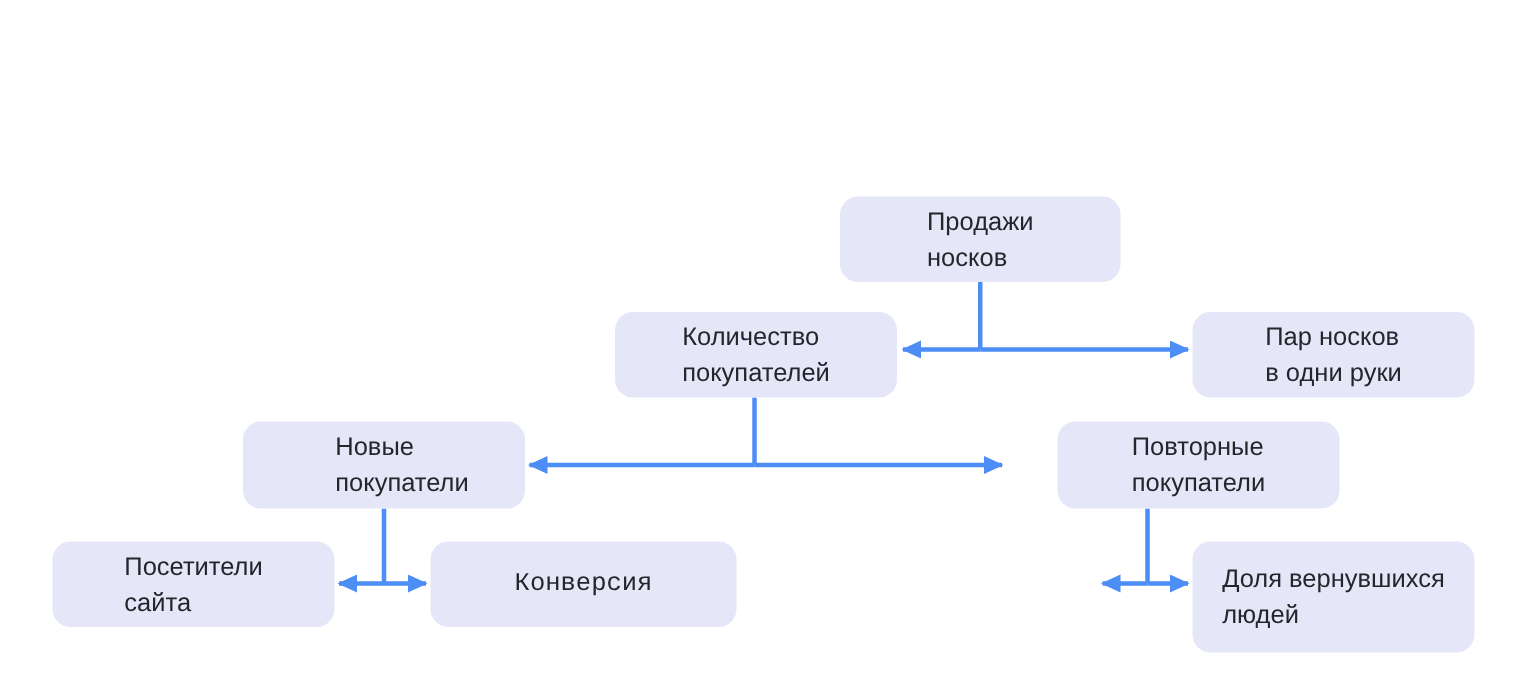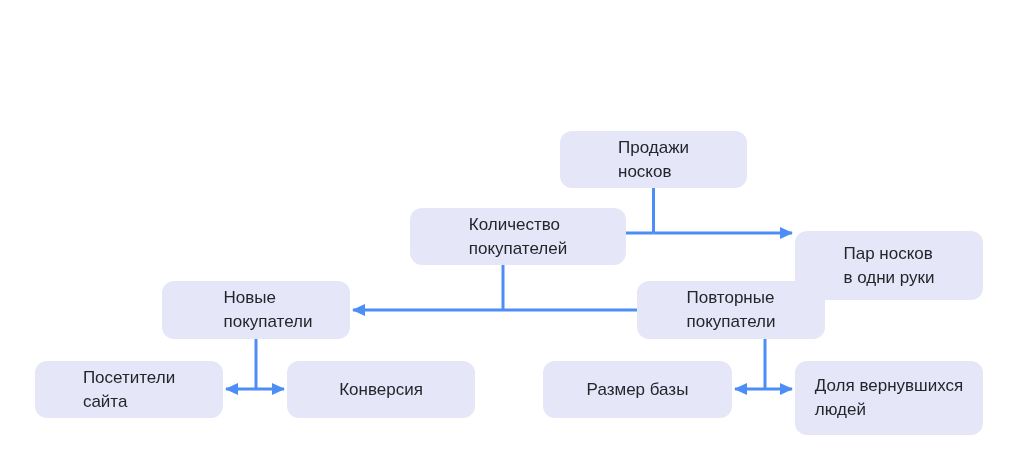--- a/index.html
+++ b/index.html
@@ -29,26 +29,26 @@
     position:absolute;
     background:var(--box-fill);
     border-radius:12px;
     display:flex;align-items:center;justify-content:center;
     text-align:left;
     font-size:17px;line-height:24px;
     color:var(--box-text);
     white-space:pre-line;
   }
   .n-sales{left:560px;top:131px;width:187px;height:57px;}
-  .n-buyers-count{left:410px;top:208px;width:216px;height:57px;}
-  .n-pairs-per-hand{left:795px;top:208px;width:188px;height:69px;margin-top:23px;}
+  .n-buyers-count{left:410px;top:208px;width:188px;height:57px;}
+  .n-pairs-per-hand{left:795px;top:208px;width:188px;height:57px;}
   .n-new-buyers{left:162px;top:281px;width:188px;height:58px;padding-left:24px;}
-  .n-repeat-buyers{left:637px;top:281px;width:188px;height:58px;}
+  .n-repeat-buyers{left:705px;top:281px;width:188px;height:58px;}
   .n-site-visitors{left:35px;top:361px;width:188px;height:57px;}
-  .n-conversion{left:287px;top:361px;width:188px;height:57px;}
+  .n-conversion{left:287px;top:361px;width:204px;height:57px;font-family:Liberation Mono, monospace;}
   .n-base-size{left:543px;top:361px;width:189px;height:57px;}
   .n-returning-share{left:795px;top:361px;width:188px;height:74px;}
 </style>
 </head>
 <body>
 
 <div class="canvas">
 
 
   <svg class="connectors" viewBox="0 0 1024 461" xmlns="http://www.w3.org/2000/svg" aria-hidden="true">
@@ -85,17 +85,16 @@
 покупателей</div>
   <div class="node n-pairs-per-hand">Пар носков
 в одни руки</div>
   <div class="node n-new-buyers">Новые
 покупатели</div>
   <div class="node n-repeat-buyers">Повторные
 покупатели</div>
   <div class="node n-site-visitors">Посетители
 сайта</div>
   <div class="node n-conversion">Конверсия</div>
-  <div class="node n-base-size">Размер базы</div>
   <div class="node n-returning-share">Доля вернувшихся
 людей</div>
 
 </div>
 
 </body></html>

